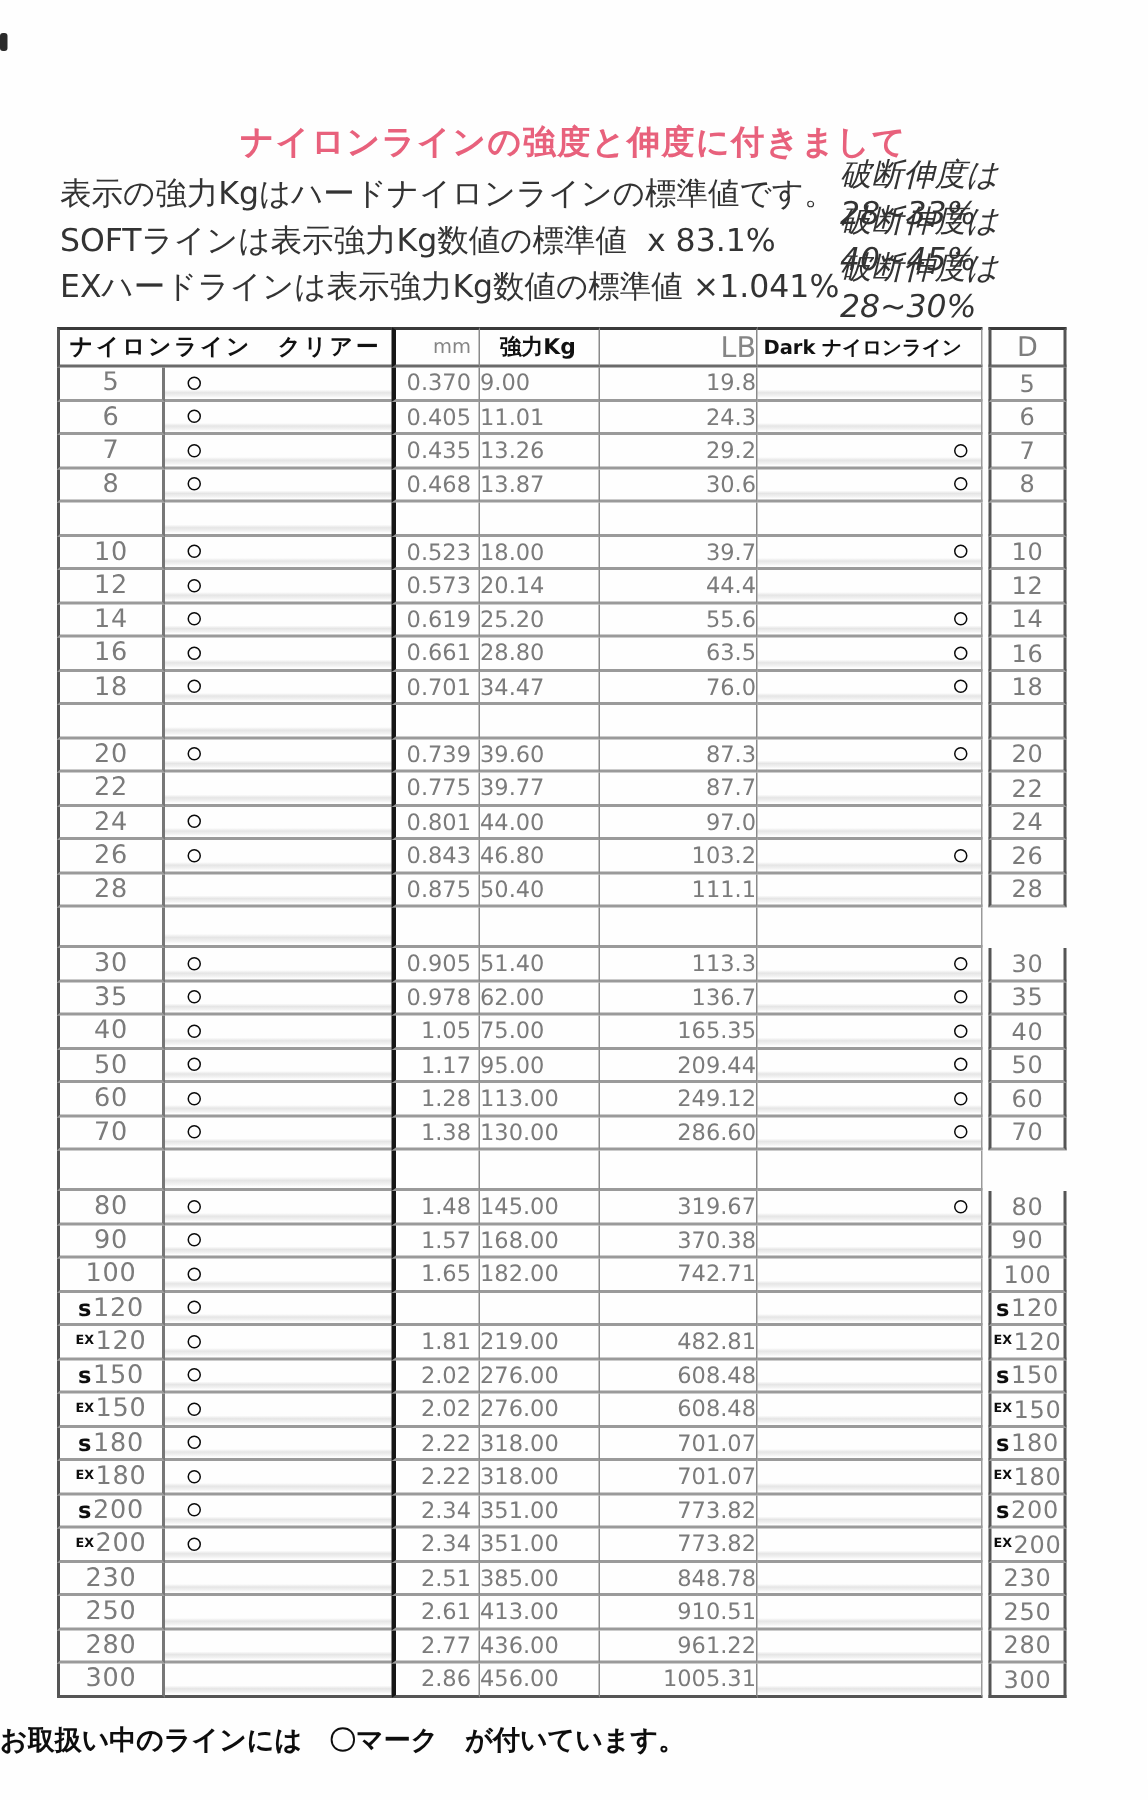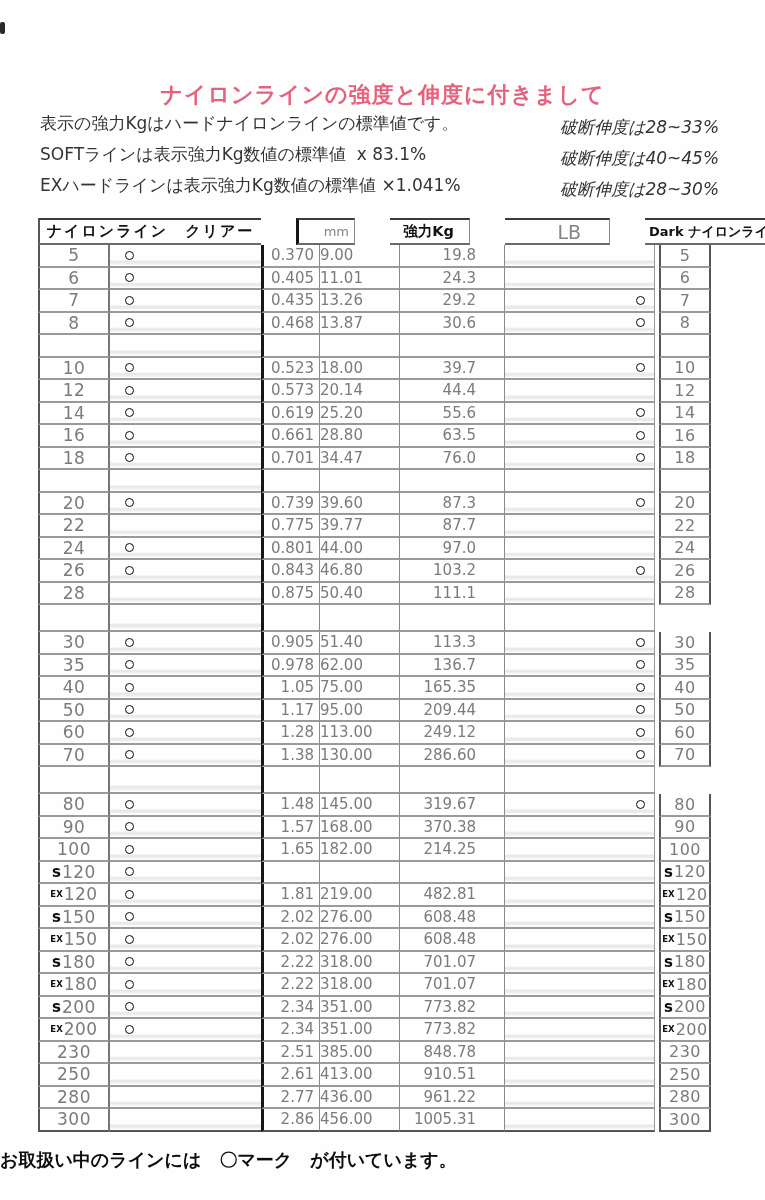--- a/index.html
+++ b/index.html
@@ -6,39 +6,39 @@
   html,body { background:#ffffff; }
   body { font-family:"DejaVu Sans","Liberation Sans",sans-serif; }
   #page { position:relative; width:765px; height:1200px; background:#fefefe; overflow:hidden; }
 
   .speck { position:absolute; left:0; top:22px; width:5px; height:12px; background:#2a2a2a; border-radius:2px; }
 
   .title { position:absolute; top:80px; left:0; width:100%; text-align:center;
            font-size:22px; font-weight:bold; color:#e8617c; letter-spacing:1px; }
 
   .notes { position:absolute; top:112px; left:40px; width:690px; }
-  .note-line { position:relative; height:31px; display:flex; align-items:flex-start;
-               font-size:17px; color:#333; }
+  .note-line { position:relative; height:31px; display:flex; align-items:flex-end;
+               font-size:21px; color:#333; }
   .note-left { white-space:pre; }
   .note-right { position:absolute; left:520px; top:0; height:31px; display:flex; align-items:center;font-style:italic; }
 
   .ltable { position:absolute; left:38px; top:218px; width:673px; }
   .t-row { display:grid; }
-  .t-row.header { grid-template-columns:223px 59px 80px 105px 150px 4px 52px; height:27px;gap:35px; }
+  .t-row.header { grid-template-columns:223px 59px 80px 105px 150px 4px 52px; height:27px; }
   .t-row.data, .t-row.spacer-a { grid-template-columns:72px 151px 59px 80px 105px 150px 4px 52px; height:22.5px; }
   .t-row.spacer-b { grid-template-columns:72px 151px 59px 80px 105px 150px 4px 52px; height:27px; }
 
   .cell { position:relative; display:flex; align-items:center; border-bottom:2px solid #9a9a9a; }
   .header .cell { border-top:2.5px solid #3a3a3a; border-bottom:2px solid #6a6a6a; }
 
   .c-size { border-left:2px solid #555; border-right:2px solid #777; justify-content:center; }
   .c-clear {}
   .c-mm  { border-left:3px solid #161616; border-right:1.5px solid #8a8a8a; justify-content:flex-end; padding-right:5px; }
   .c-kg  { border-right:1.5px solid #8a8a8a; justify-content:flex-start; padding-right:7px; }
-  .c-lb  { border-right:1.5px solid #8a8a8a; justify-content:flex-end; padding-right:28px; }
+  .c-lb  { border-right:1.5px solid #8a8a8a; justify-content:flex-end; padding-right:0; }
   .c-dark{ border-right:1.5px solid #999; }
   .c-gap { border:none !important; }
   .c-d   { border-left:2px solid #555; border-right:2px solid #555; justify-content:center; }
   .c-d.no-box { border:none !important; }
 
   .h-left { border-left:2px solid #555; justify-content:center; font-weight:bold;
             color:#111; font-size:15px; letter-spacing:2px; white-space:pre; }
   .h-mm   { color:#858585; font-size:13px; }
   .h-kg   { color:#111; font-weight:bold; font-size:14.5px; justify-content:center; padding-right:2px; }
   .h-lb   { color:#858585; font-size:19px; }
@@ -658,21 +658,21 @@
           <div class="cell c-clear">
             <span class="circle"></span>
           </div>
           <div class="cell c-mm">
             <span class="v">1.65</span>
           </div>
           <div class="cell c-kg">
             <span class="v">182.00</span>
           </div>
           <div class="cell c-lb">
-            <span class="v">214.25</span>
+            <span class="v">742.71</span>
           </div>
           <div class="cell c-dark"></div>
           <div class="cell c-gap"></div>
           <div class="cell c-d">
             <span class="size-num">100</span>
           </div>
         </div>
         <div class="t-row data">
           <div class="cell c-size">
             <span class="prefix-s">s</span>

